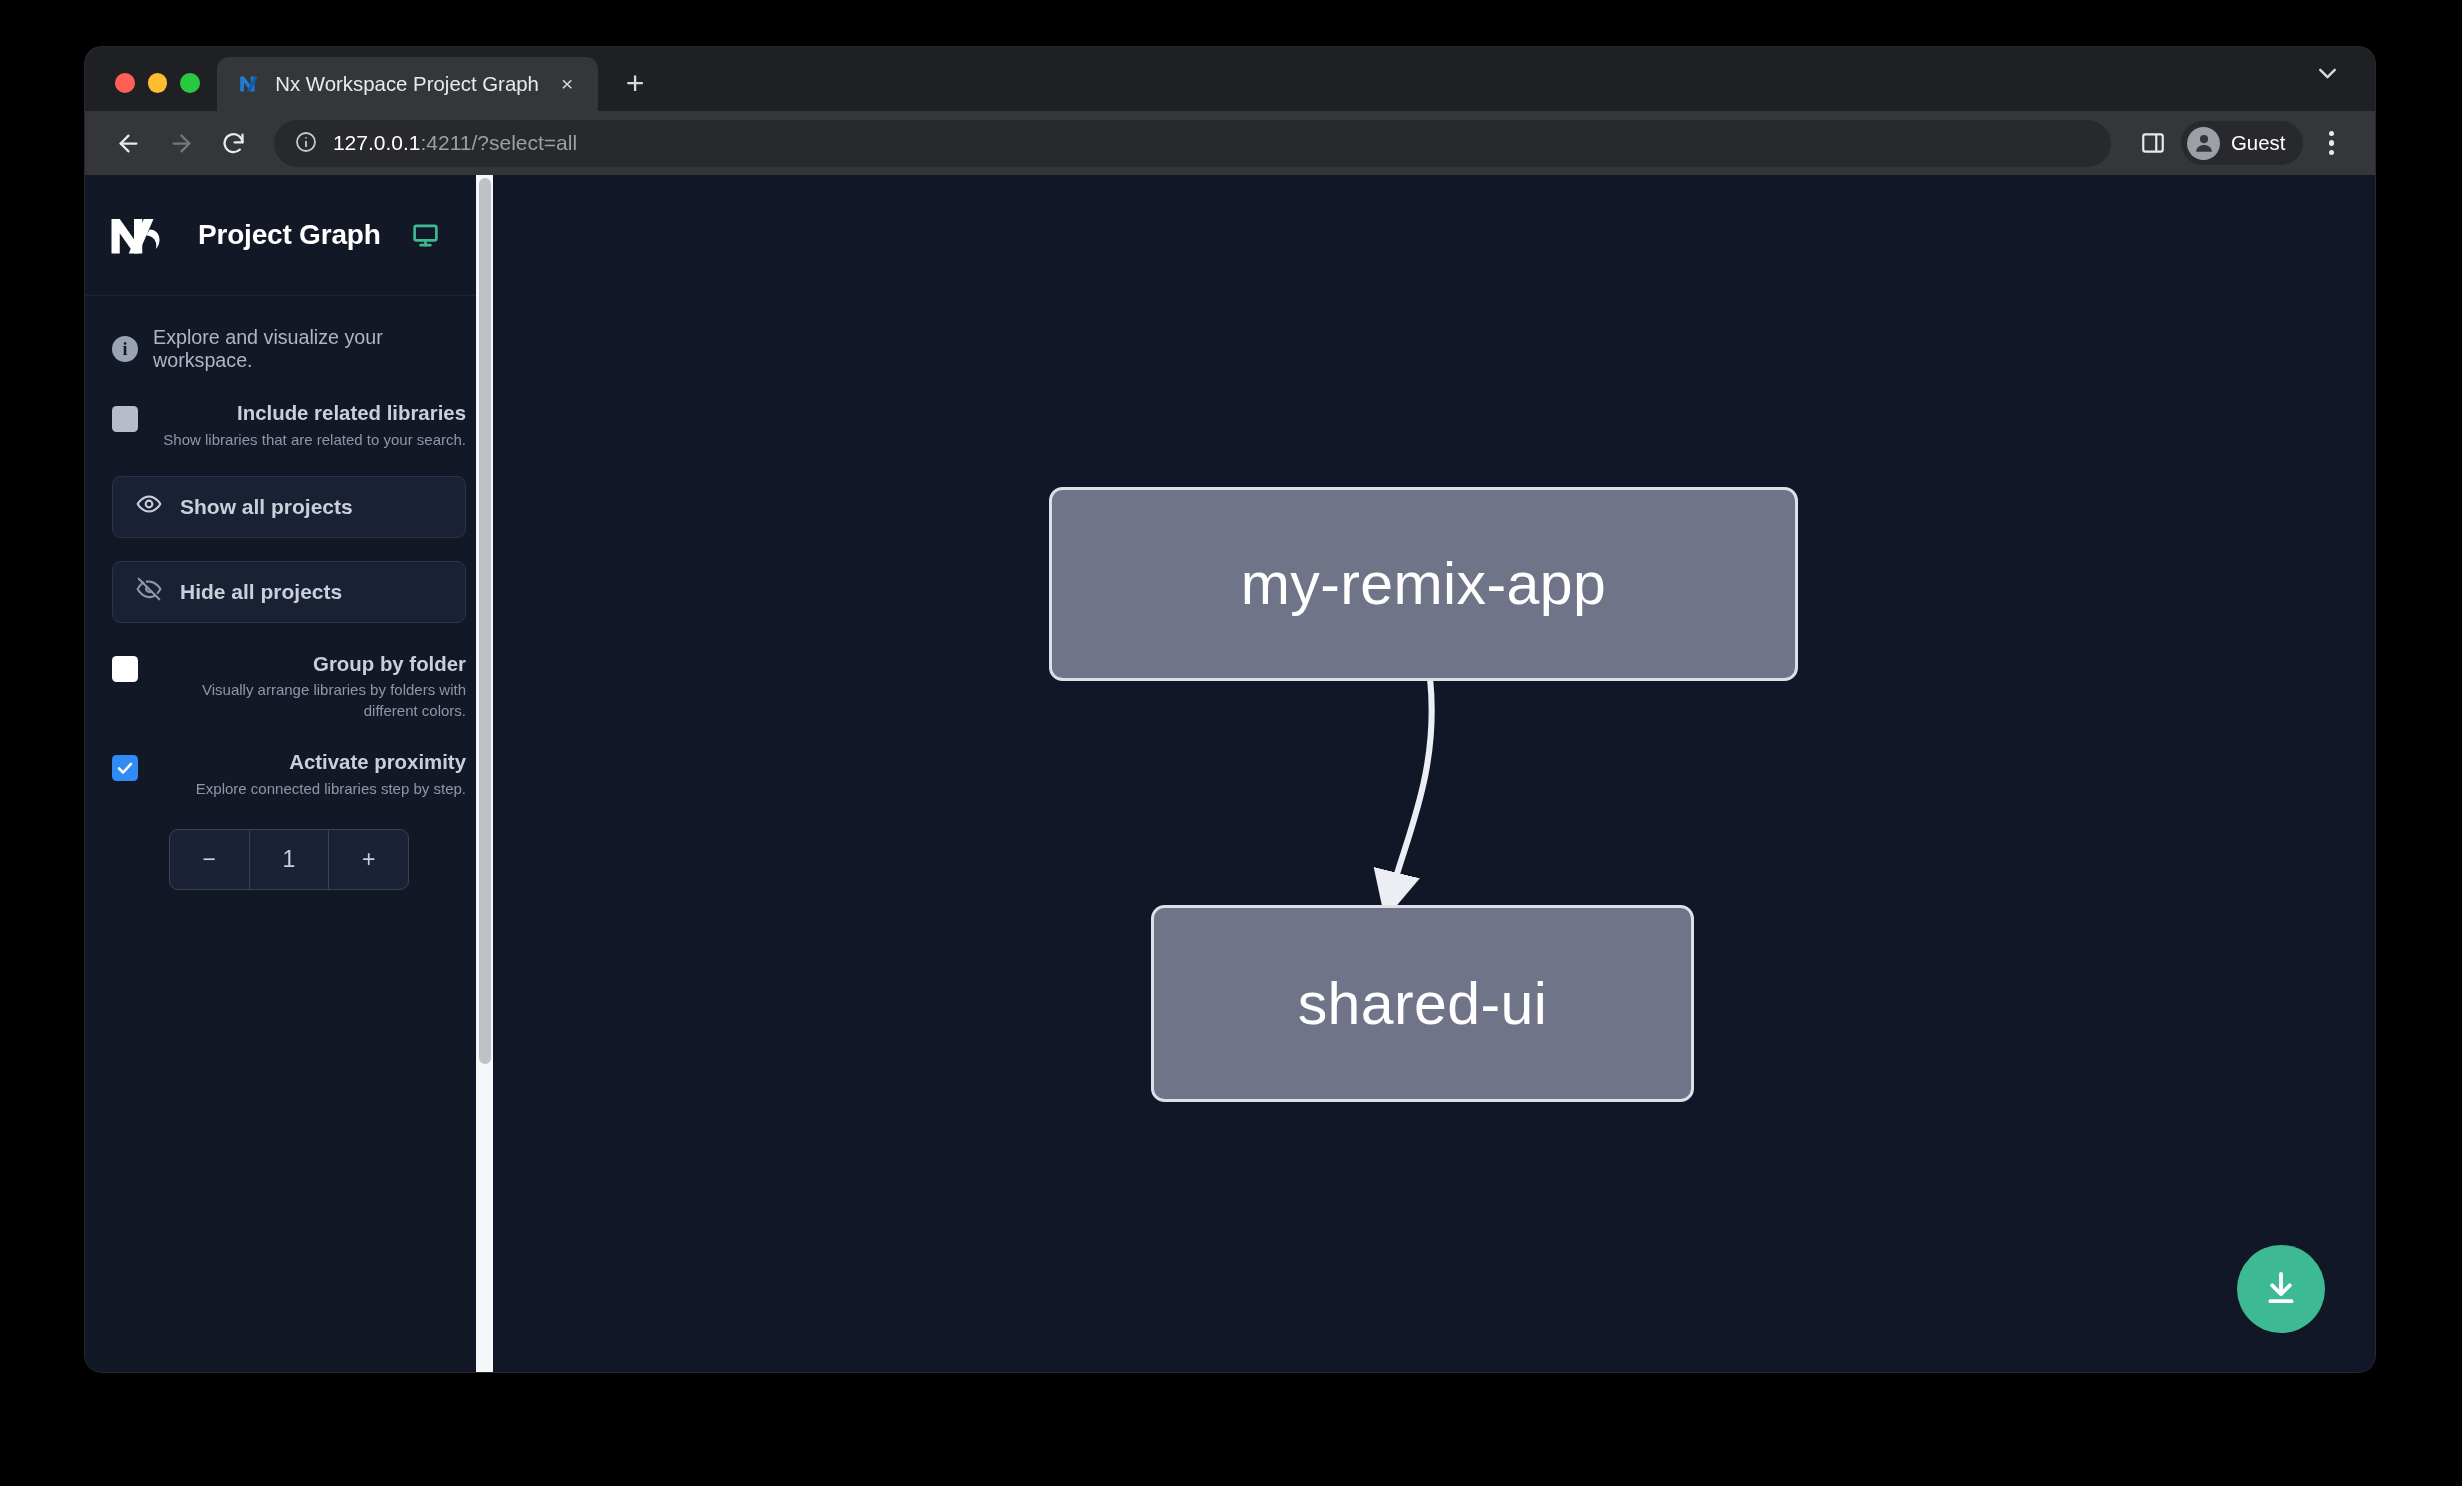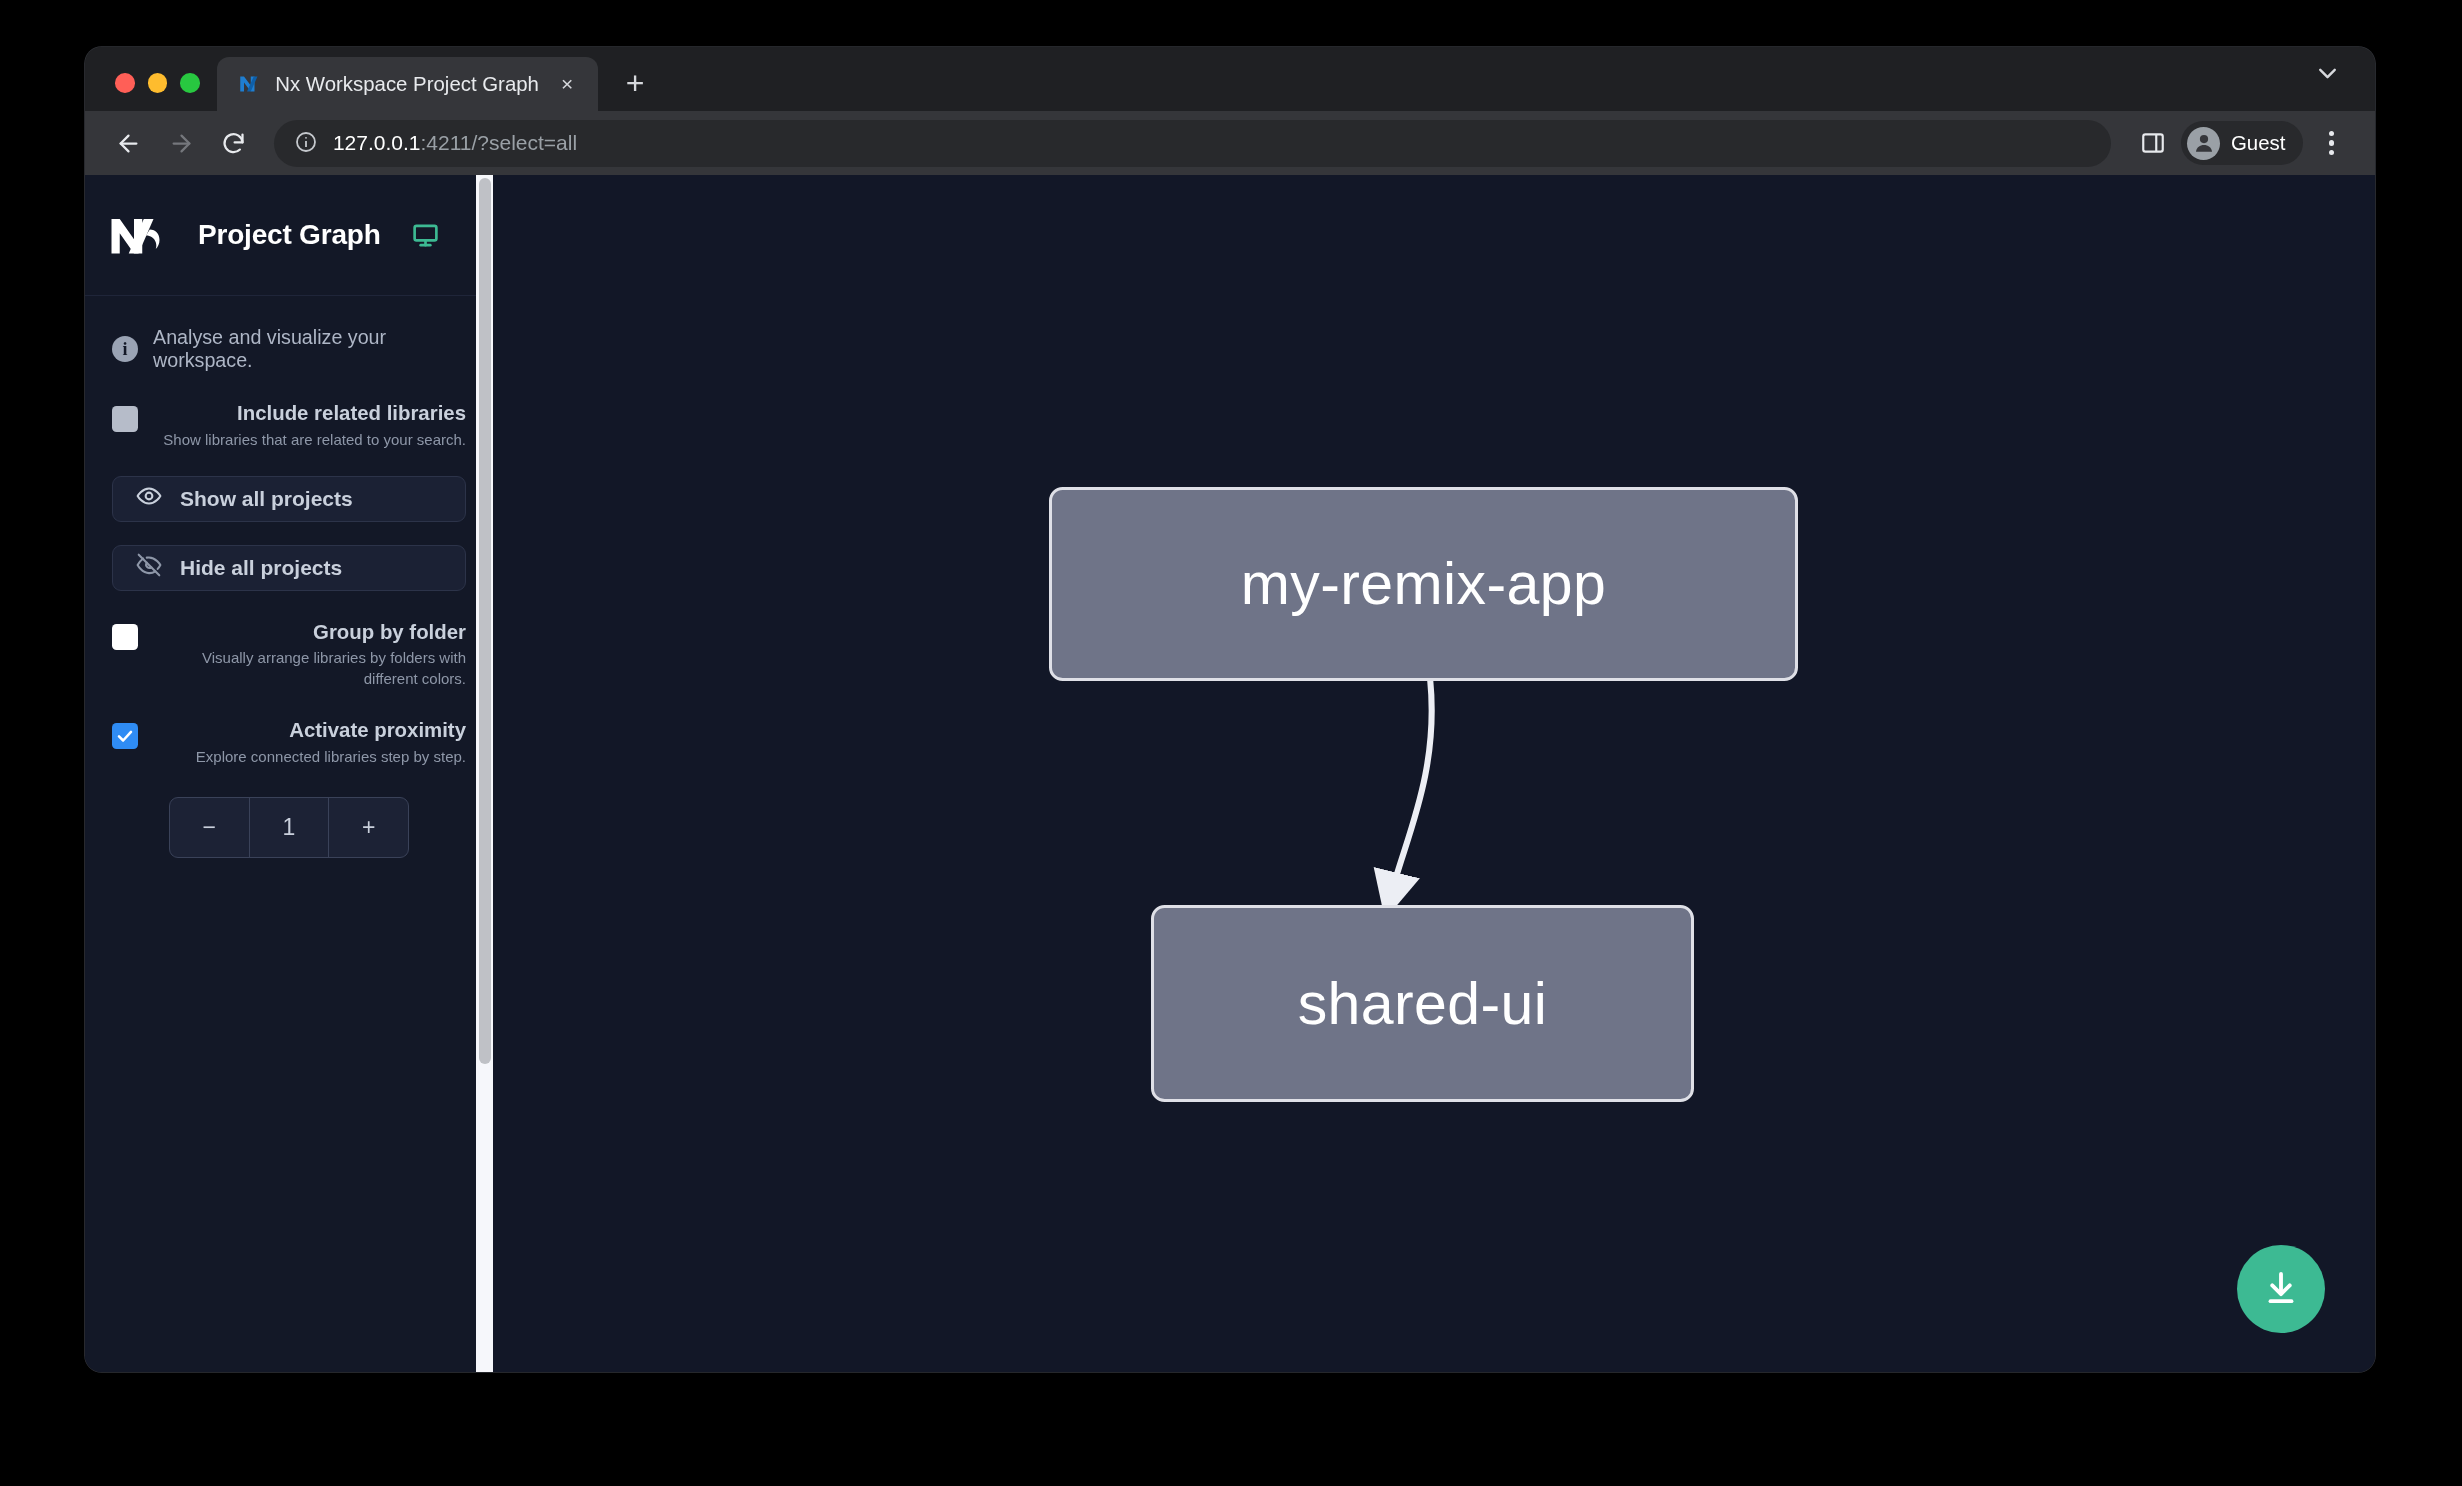--- a/index.html
+++ b/index.html
@@ -260,21 +260,21 @@
   }
   .check-desc {
     color: #8e97a8;
     font-size: 15px;
     line-height: 1.36;
     margin-top: 3px;
   }
 
   .action-btn {
     margin-top: 26px;
-    height: 46px;
+    height: 62px;
     width: 100%;
     background: #1b2134;
     border: 1.5px solid #2c3349;
     border-radius: 9px;
     display: flex;
     align-items: center;
     gap: 18px;
     padding: 0 23px;
     color: #c9d0dc;
     font-size: 21px;
@@ -476,21 +476,21 @@
           <svg width="29" height="29" viewBox="0 0 24 24" fill="none" stroke="#3dba93" stroke-width="2.2" stroke-linecap="round" stroke-linejoin="round">
             <rect x="3" y="4" width="18" height="12" rx="1.6"></rect>
               <line x1="12" y1="16" x2="12" y2="20"></line>
               <line x1="8" y1="20" x2="16" y2="20"></line>
           </svg>
         </span>
       </div>
 
       <div class="tagline-row">
         <span class="info-icon">i</span>
-        <span class="tagline">Analyse and visualize your workspace.</span>
+        <span class="tagline">Explore and visualize your workspace.</span>
       </div>
 
       <div class="sidebar-body">
 
 
         <div class="check-row">
           <span class="cbox cbox-muted"></span>
           <span class="check-text">
             <div class="check-label">Include related libraries</div>
             <div class="check-desc">Show libraries that are related to your search.</div>

